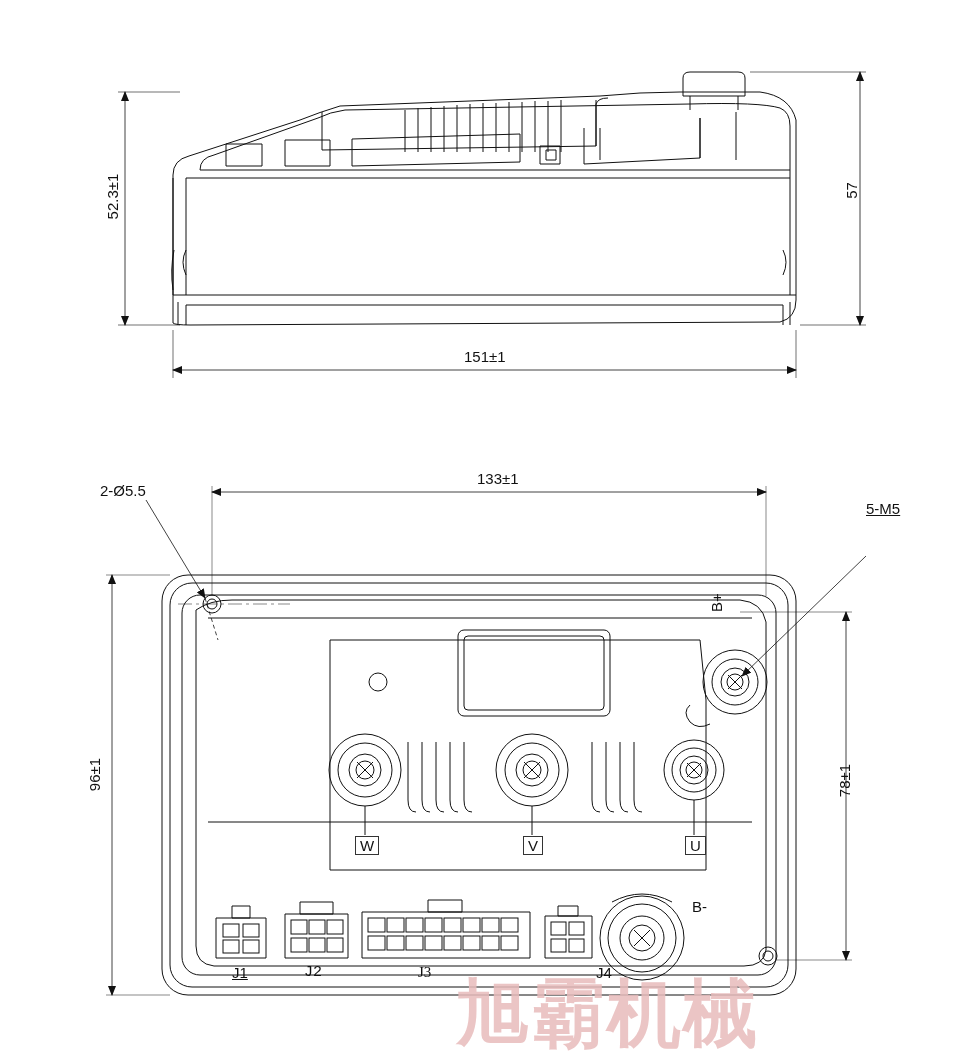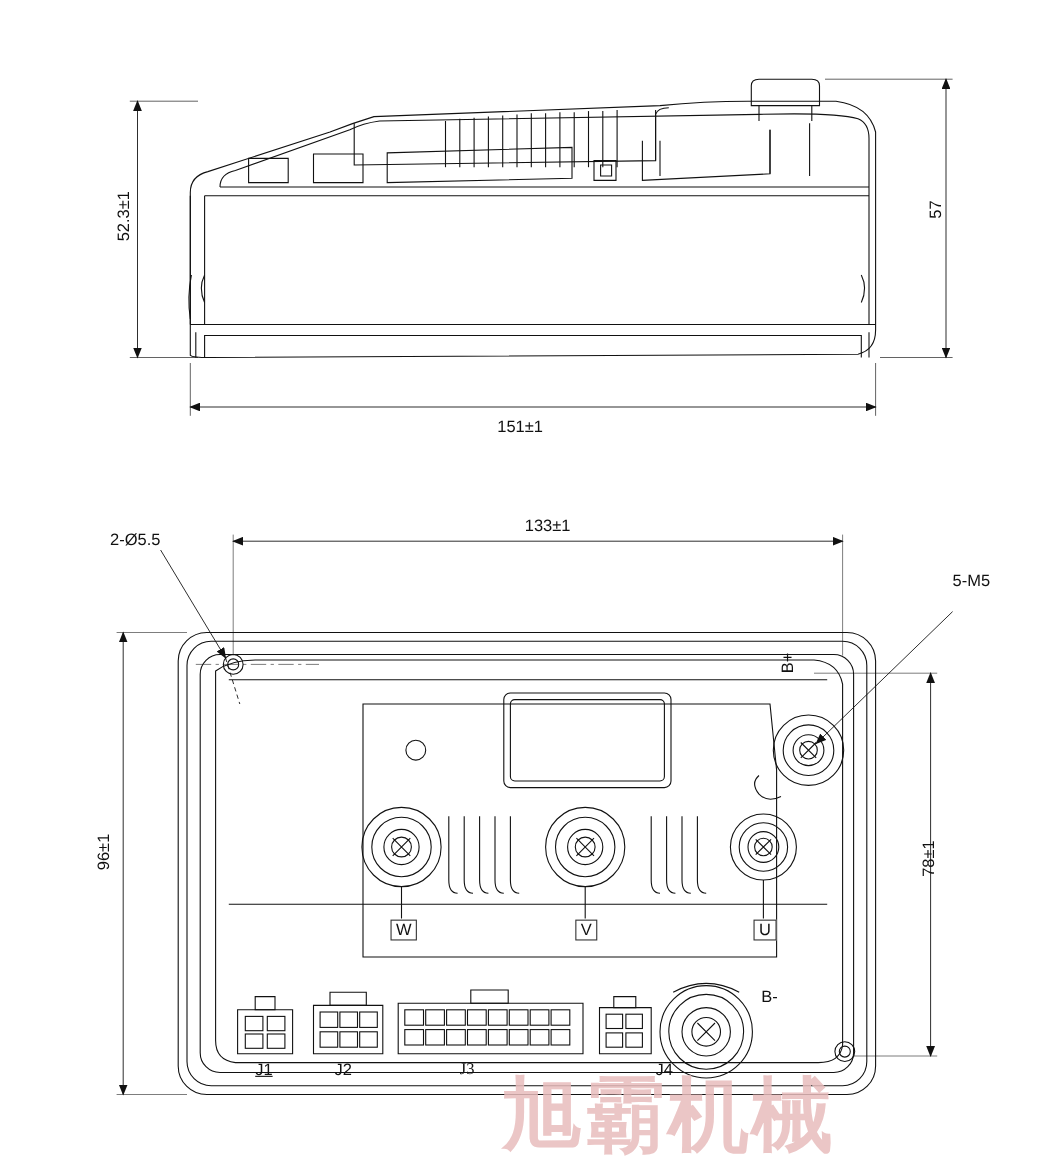--- a/index.html
+++ b/index.html
@@ -247,35 +247,35 @@
       </g>
 
       <g stroke="#111" stroke-width="0.5" stroke-dasharray="14 4 3 4">
         <path d="M178,604 L290,604"></path>
       </g>
     </g>
   </svg>
 
   <div class="dimtxt" style="left:90px;top:188px;transform:rotate(-90deg);">52.3±1</div>
   <div class="dimtxt" style="left:843px;top:182px;transform:rotate(-90deg);">57</div>
-  <div class="dimtxt" style="left:452px;top:348px;margin-top:32px;">151±1</div>
+  <div class="dimtxt" style="left:464px;top:348px;">151±1</div>
 
   <div class="dimtxt" style="left:477px;top:470px;">133±1</div>
   <div class="dimtxt" style="left:78px;top:766px;transform:rotate(-90deg);">96±1</div>
   <div class="dimtxt" style="left:828px;top:772px;transform:rotate(-90deg);">78±1</div>
 
   <div class="lbl" style="left:100px;top:482px;text-align:center;">2-Ø5.5</div>
-  <div class="lbl" style="left:866px;top:520px;">5-M5</div>
+  <div class="lbl" style="left:866px;top:500px;text-decoration:underline;">5-M5</div>
 
   <div class="lbl" style="left:708px;top:612px;transform:rotate(-90deg);transform-origin:left top;">B+</div>
   <div class="lbl" style="left:692px;top:898px;">B-</div>
 
   <div class="portlbl" style="left:355px;top:836px;">W</div>
   <div class="portlbl" style="left:523px;top:836px;">V</div>
   <div class="portlbl" style="left:685px;top:836px;">U</div>
 
   <div class="dimtxt" style="left:232px;top:964px;text-decoration:underline;">J1</div>
-  <div class="dimtxt" style="left:304px;top:964px;">J2</div>
+  <div class="dimtxt" style="left:304px;top:964px;font-family:Liberation Mono, monospace;">J2</div>
   <div class="dimtxt" style="left:418px;top:964px;font-family:Liberation Serif, serif;">J3</div>
   <div class="dimtxt" style="left:596px;top:964px;">J4</div>
 
   <div class="wm">旭霸机械</div>
 </div>
 
 </body></html>

